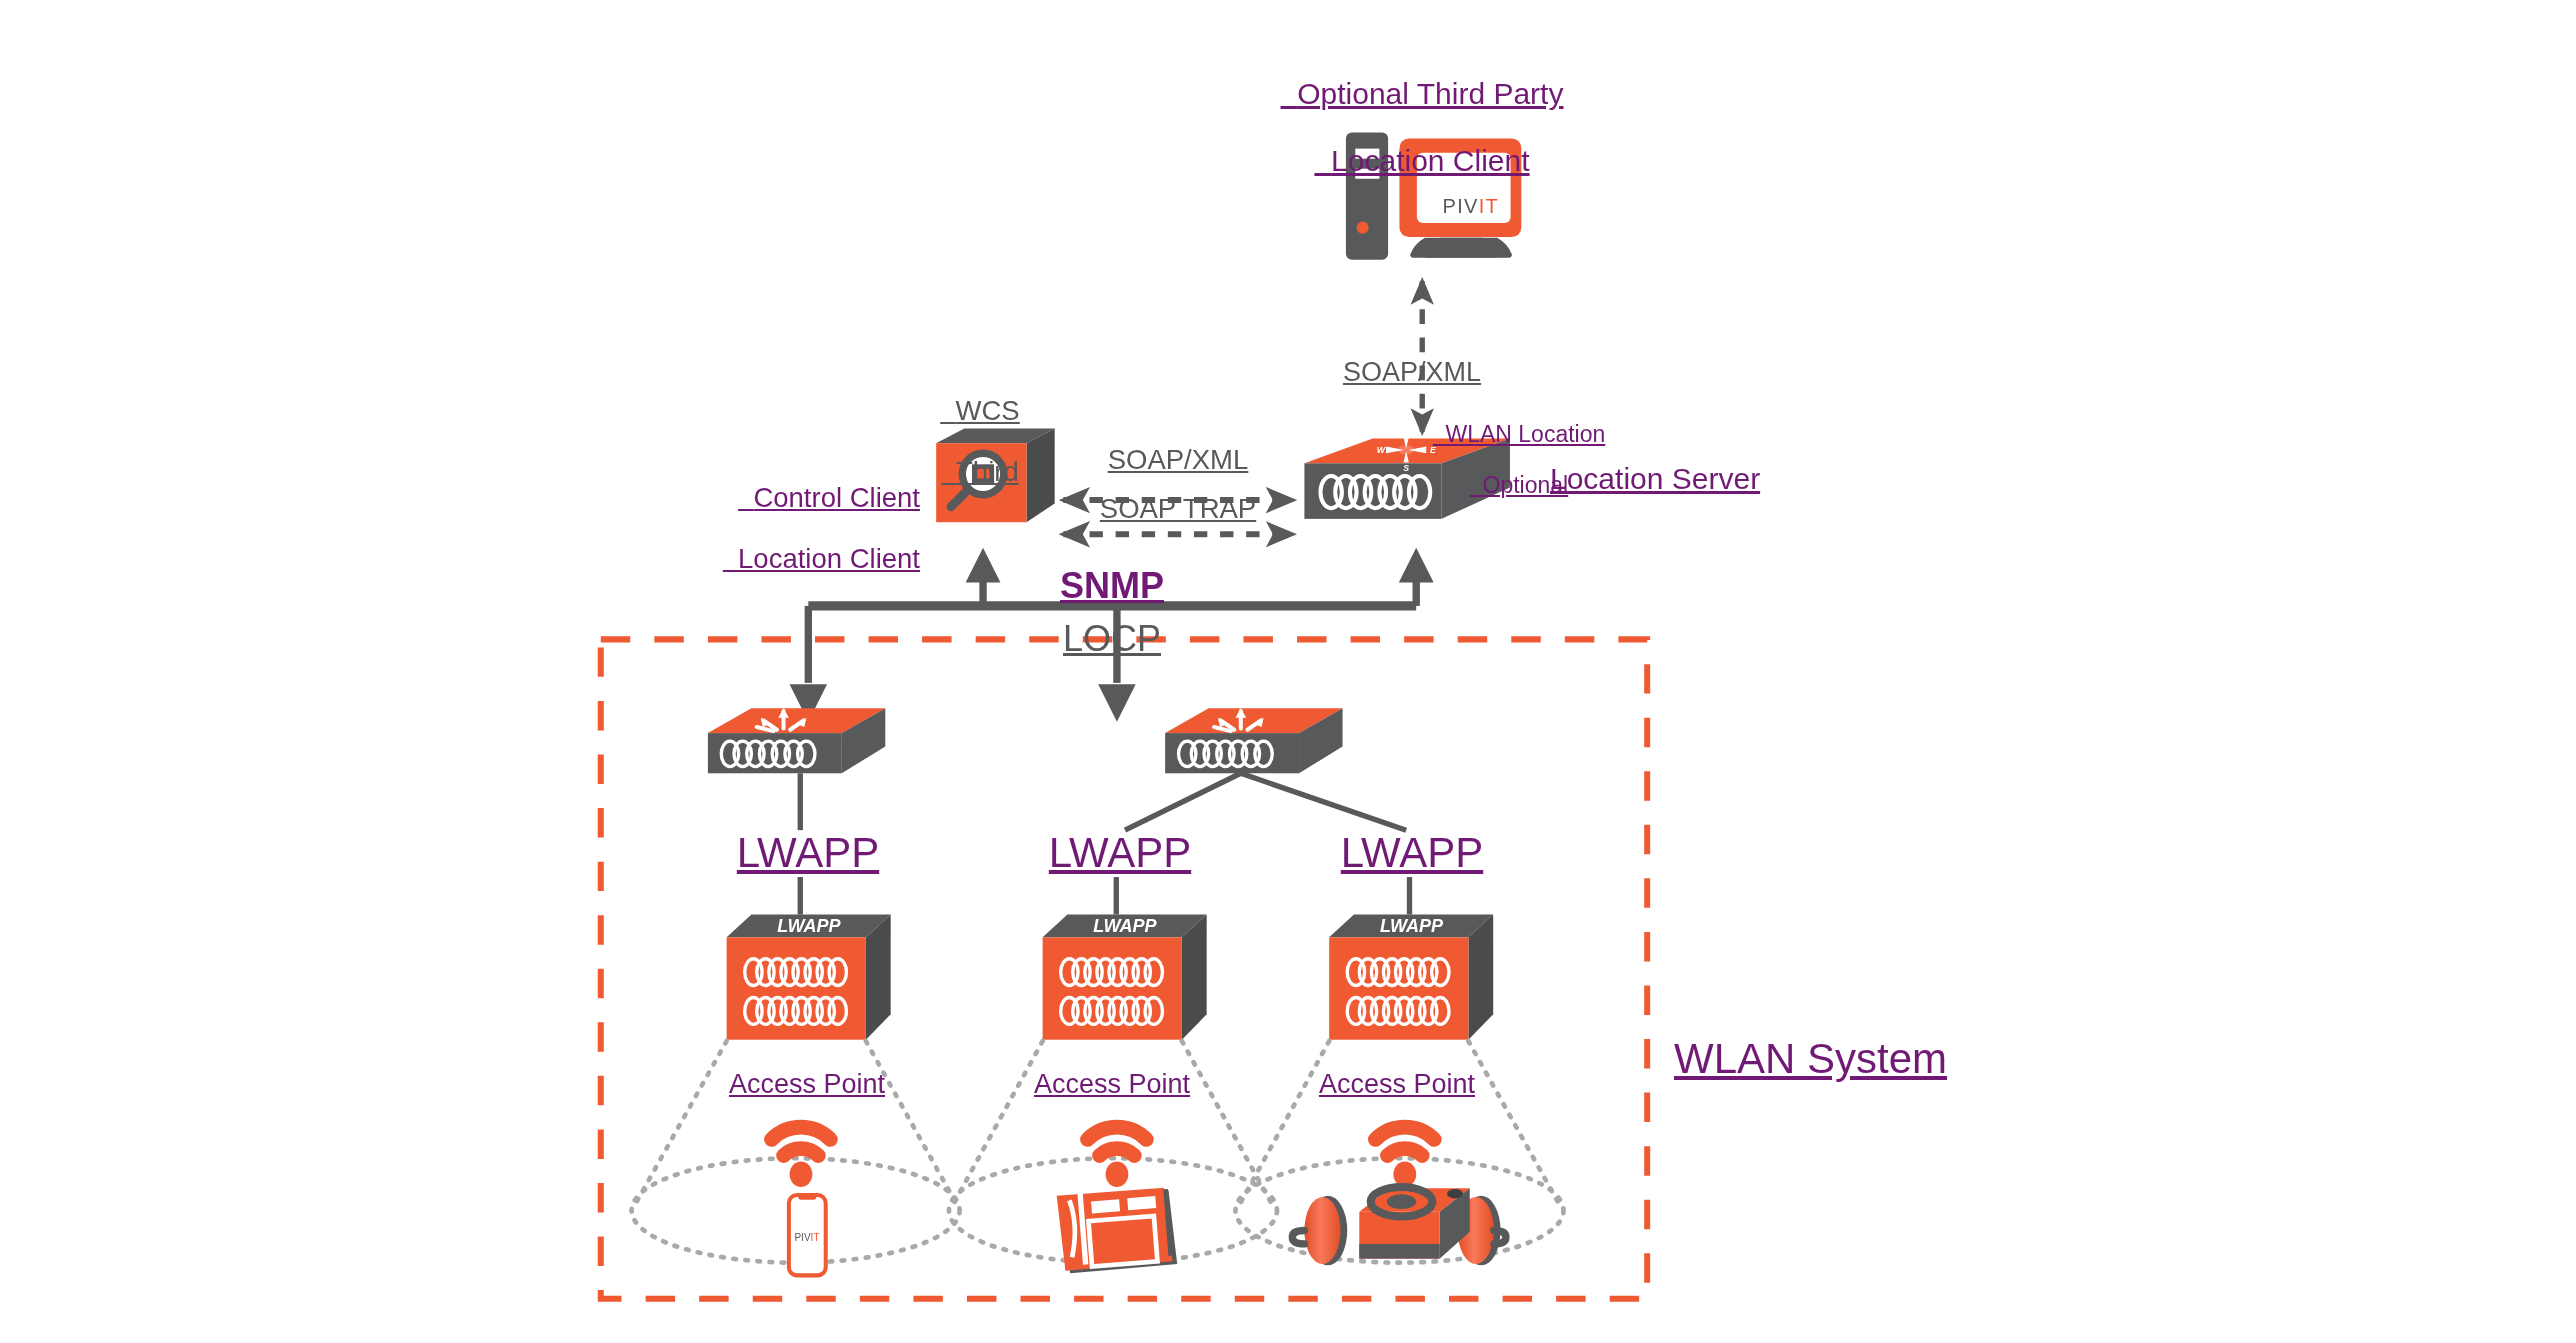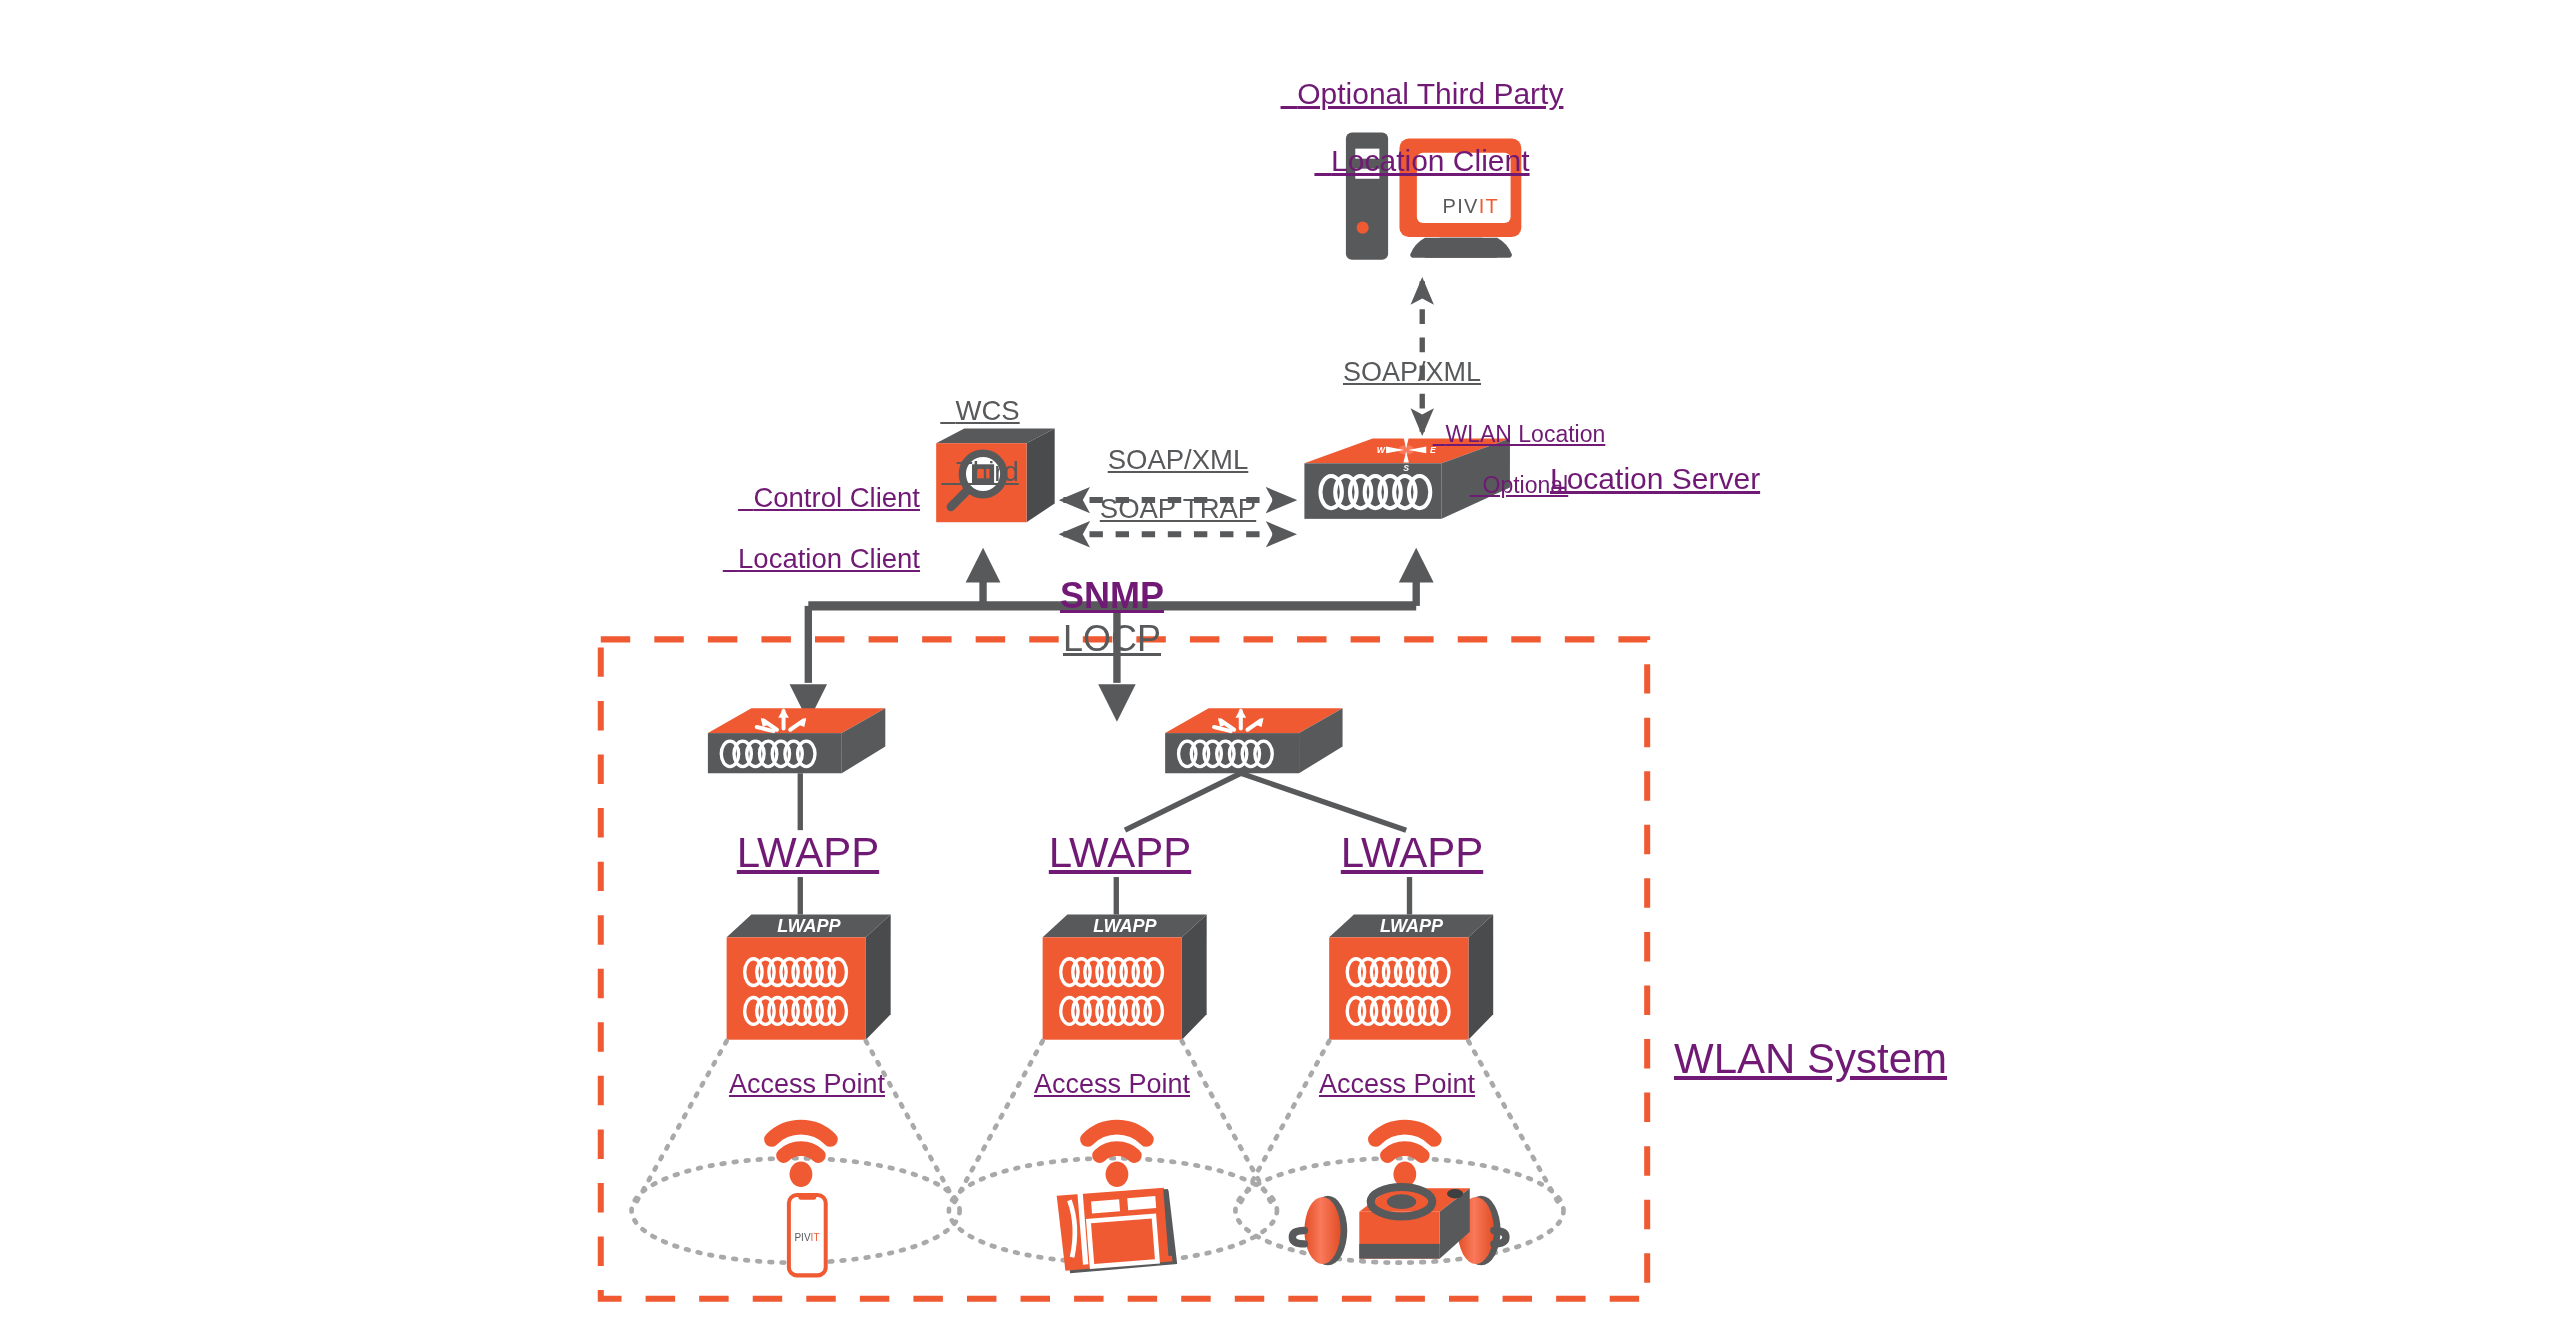--- a/index.html
+++ b/index.html
@@ -348,21 +348,21 @@
 
 <div class="lbl ctr grey" style="left:1178px;top:494px;font-size:27.5px;">SOAP TRAP</div>
 
 <div class="lbl ctr orange" style="left:1519px;top:396px;font-size:23px;">
   <span>WLAN Location</span><br>
   <span>Optional</span>
 </div>
 
 <div class="lbl lft orange" style="left:1550px;top:462px;font-size:30px;">Location Server</div>
 
-<div class="lbl ctr orange" style="left:1112px;top:566px;font-size:36px;font-weight:bold;margin-top:10px;">SNMP</div>
+<div class="lbl ctr orange" style="left:1112px;top:566px;font-size:36px;font-weight:bold;">SNMP</div>
 
 <div class="lbl ctr grey" style="left:1112px;top:619px;font-size:36px;">LOCP</div>
 
 
 <div class="lbl ctr orange" style="left:808px;top:829px;font-size:42px;">LWAPP</div>
 <div class="lbl ctr orange" style="left:1120px;top:829px;font-size:42px;">LWAPP</div>
 <div class="lbl ctr orange" style="left:1412px;top:829px;font-size:42px;">LWAPP</div>
 
 <div class="lbl ctr orange" style="left:807px;top:1069px;font-size:27px;">Access Point</div>
 <div class="lbl ctr orange" style="left:1112px;top:1069px;font-size:27px;">Access Point</div>

